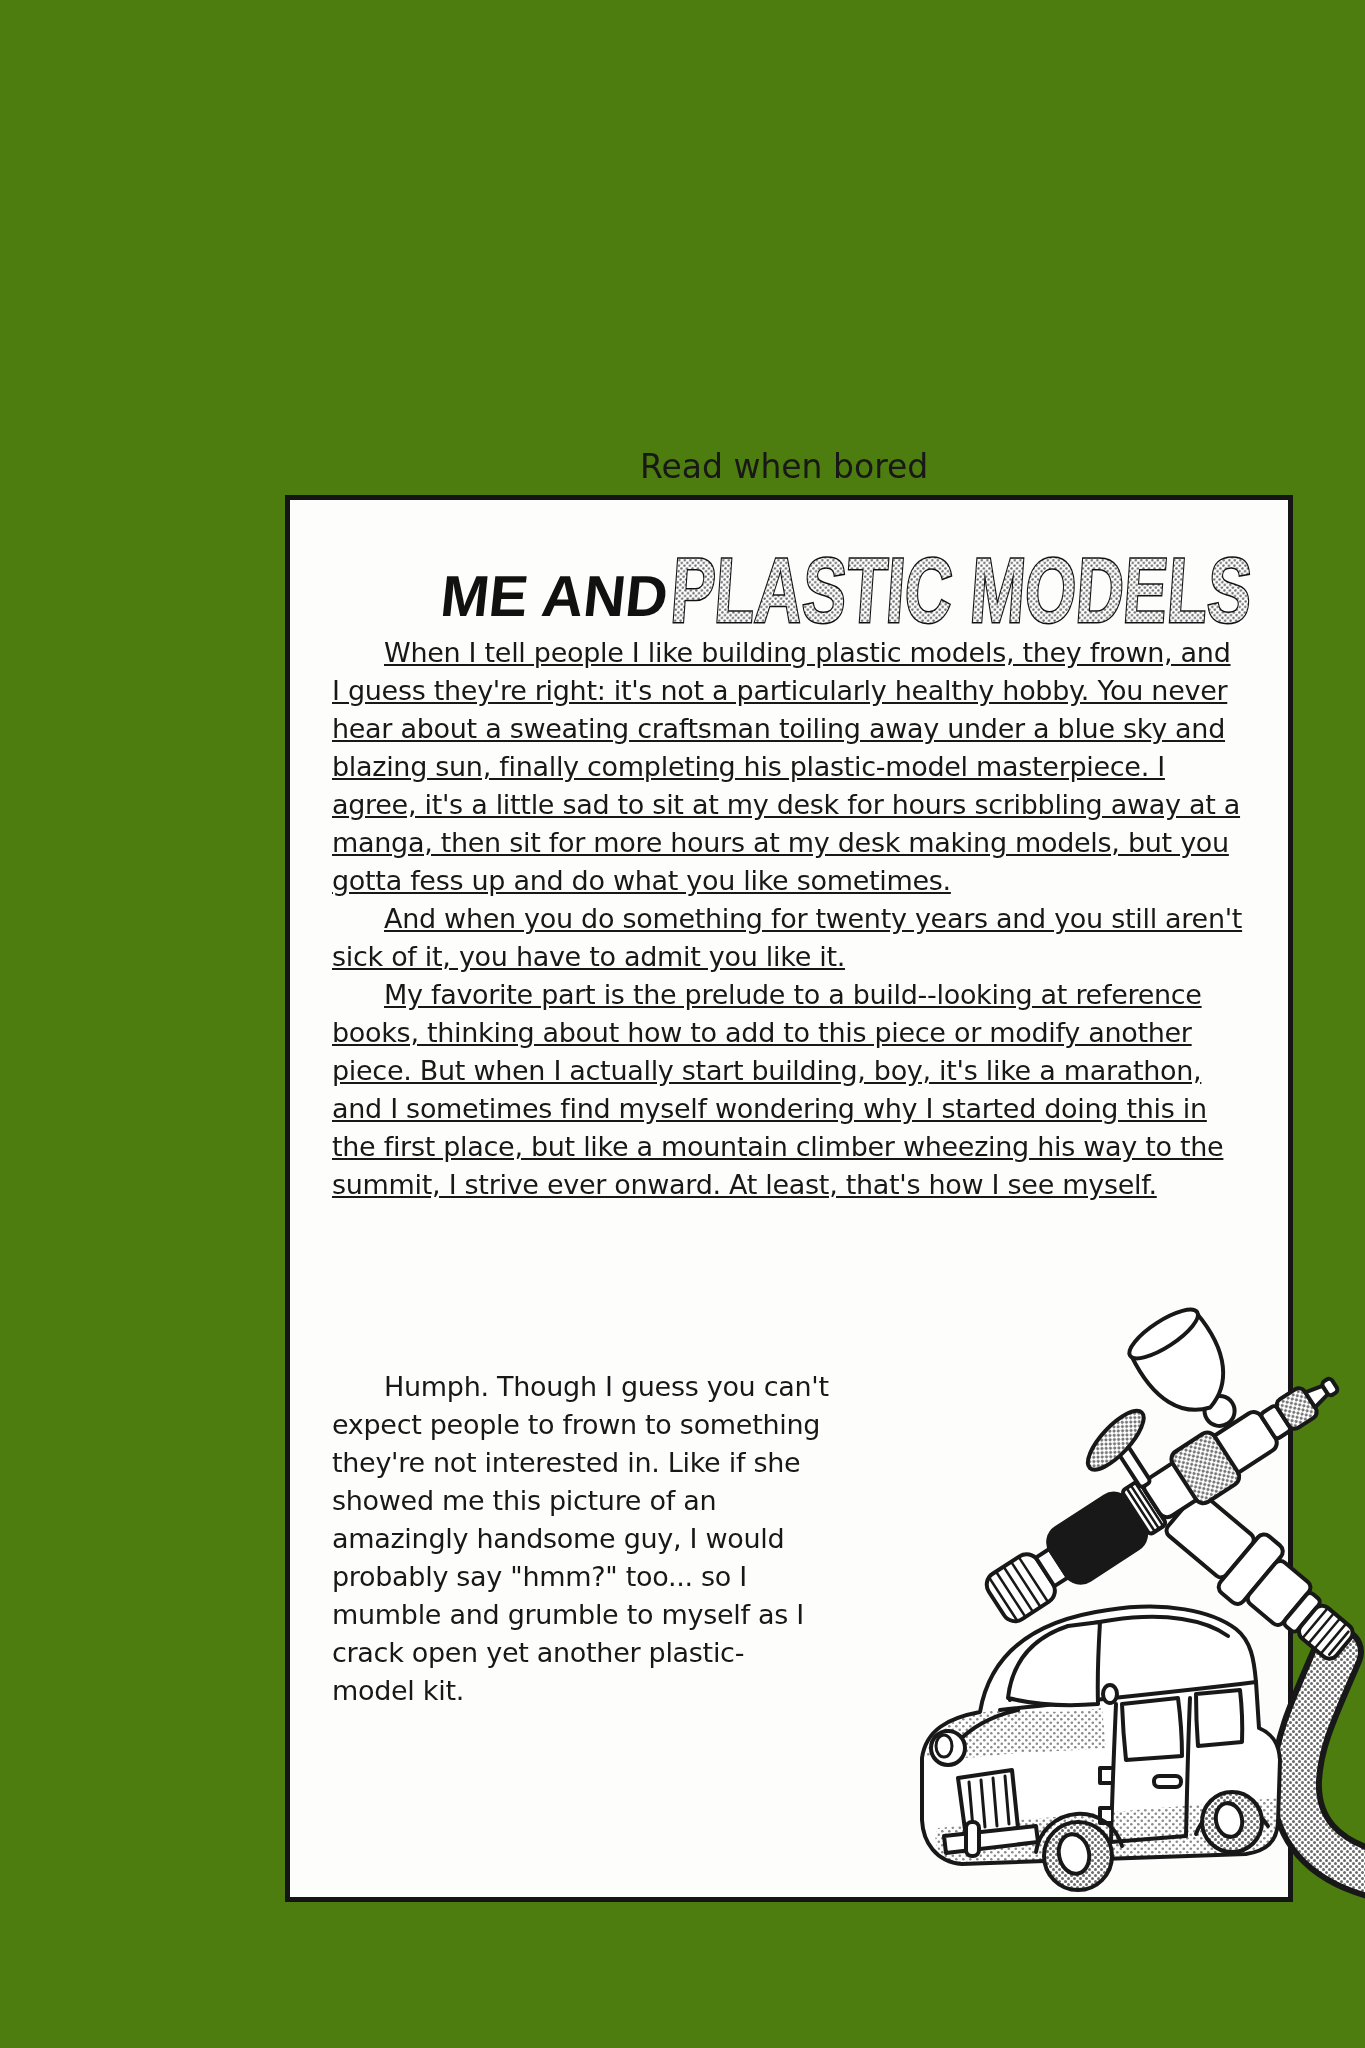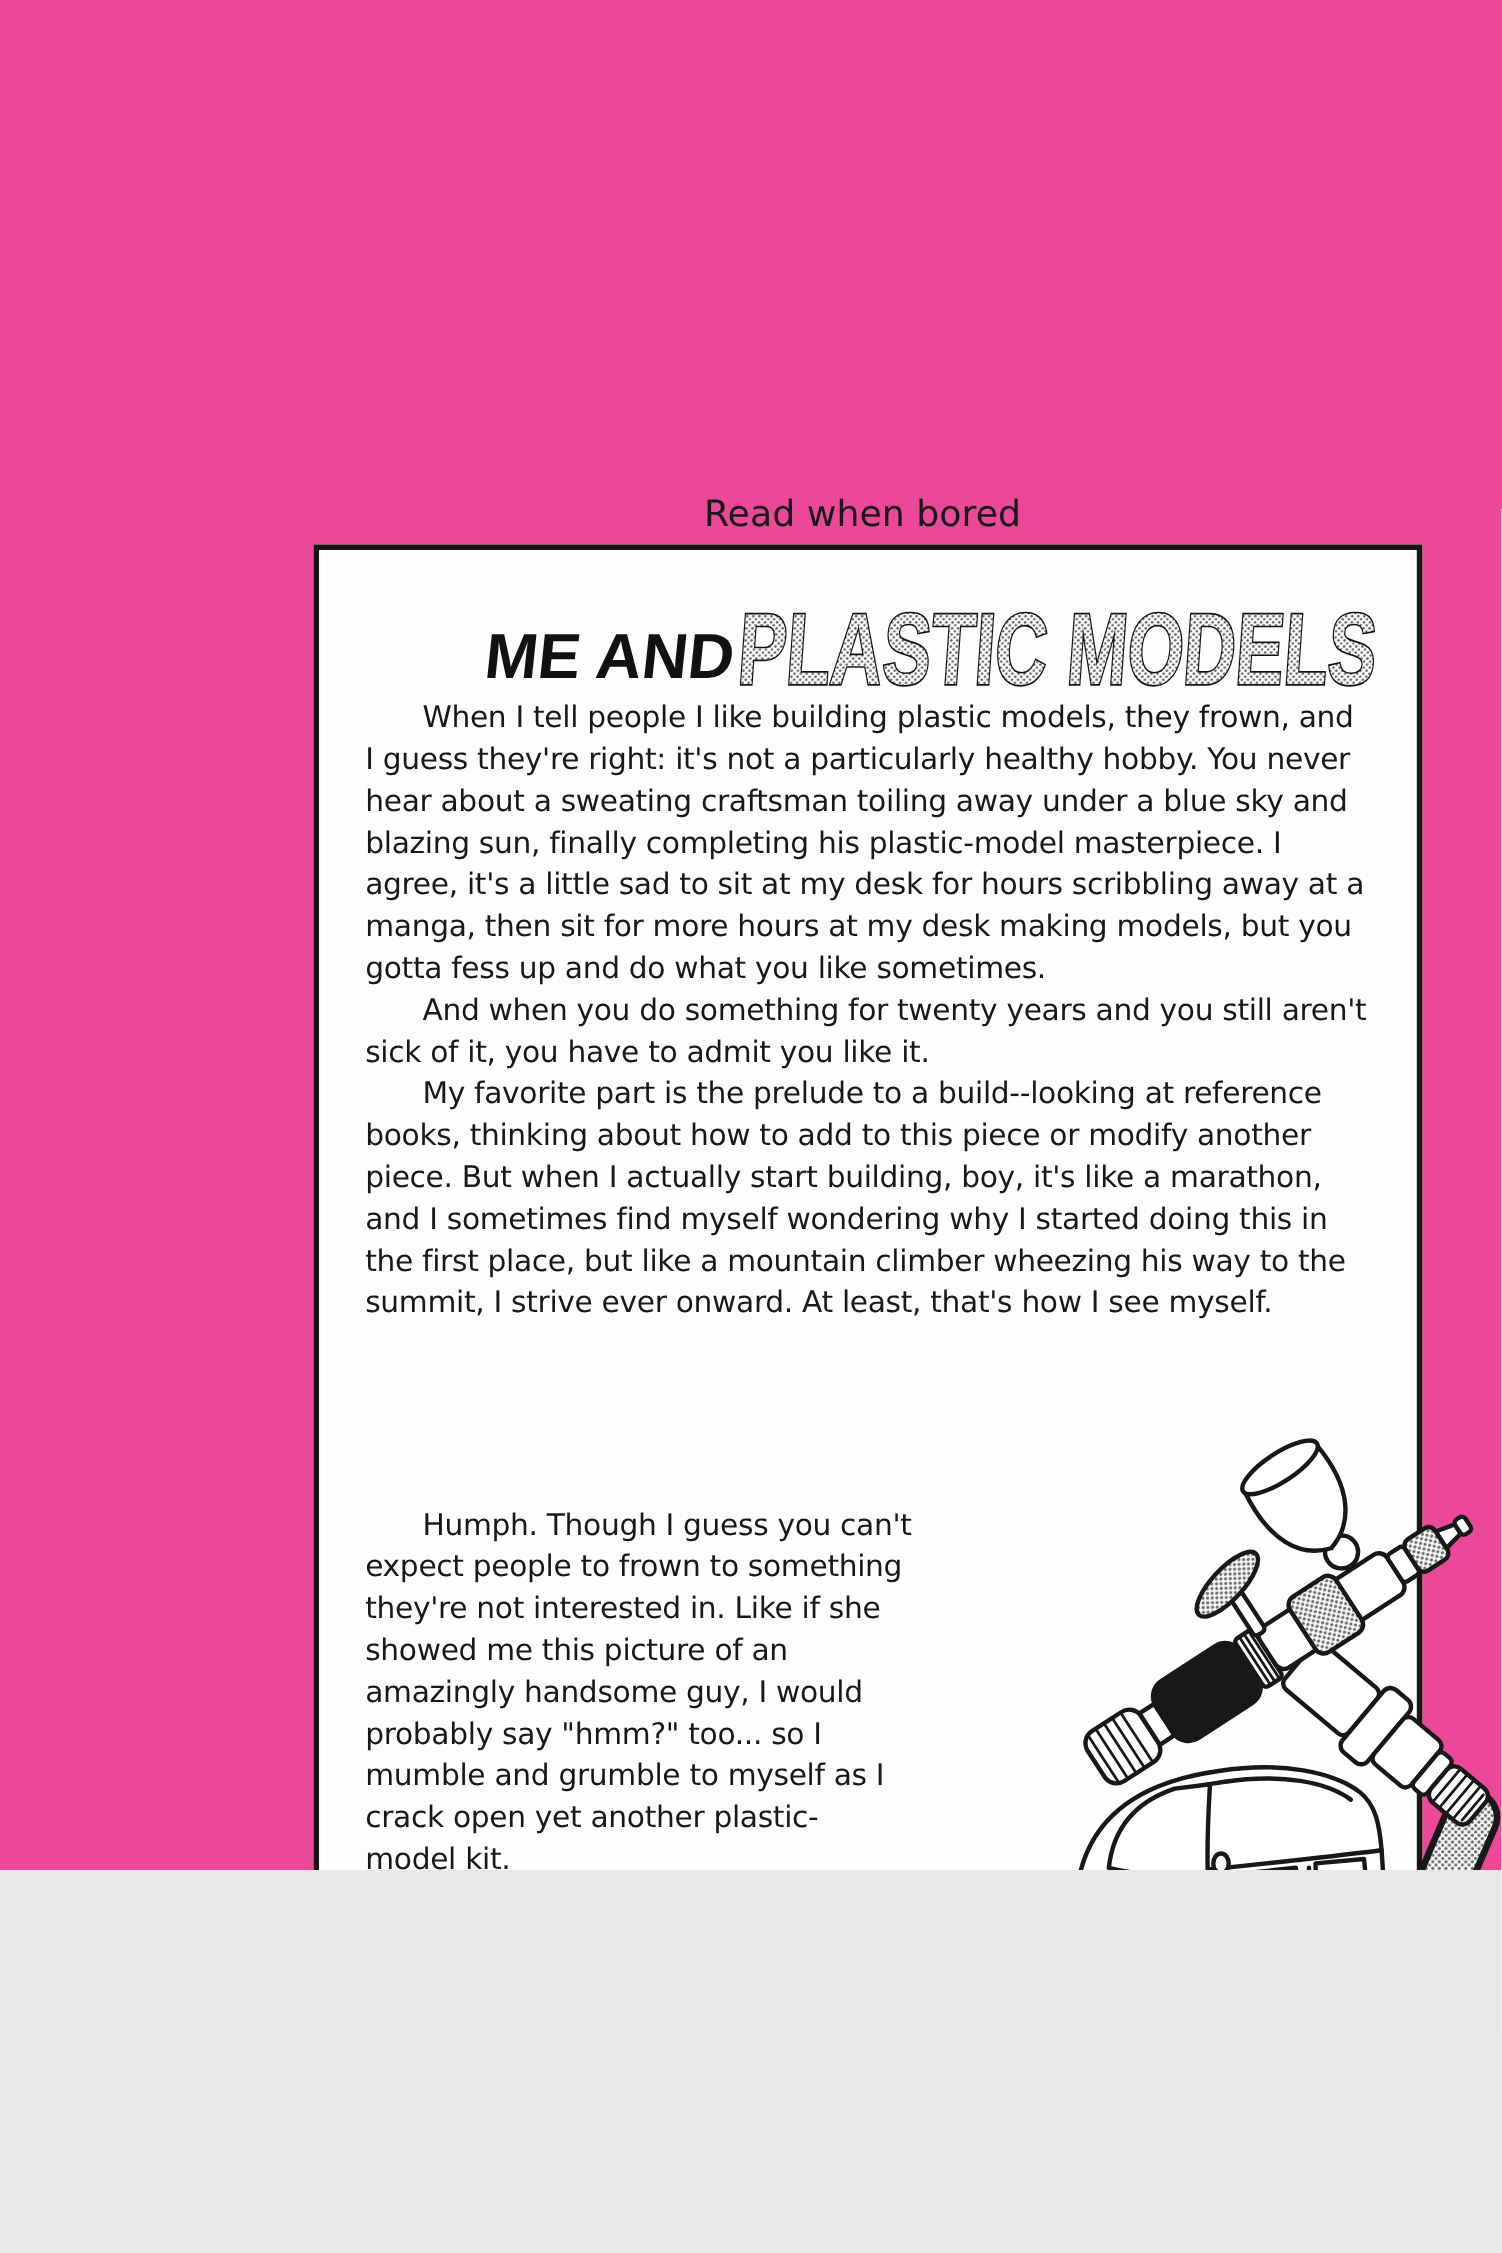--- a/index.html
+++ b/index.html
@@ -1,19 +1,19 @@
 <!DOCTYPE html>
 <html><head>
 <meta charset="utf-8">
 <style>
   html,body{margin:0;padding:0;background:#e8e8e8;}
   .page{
     position:relative;
-    width:1365px;height:1700px;
-    background:#ec4899;
+    width:1365px;height:2048px;
+    background:#4d7c0f;
     overflow:hidden;
     font-family:"DejaVu Sans","Liberation Sans",sans-serif;
     color:#181818;
   }
   .note{
     position:absolute;
     left:640px;top:447px;
     font-size:33px;
     letter-spacing:0px;
     color:#181818;
@@ -41,21 +41,21 @@
     stroke:#111;stroke-width:3px;
     paint-order:stroke fill;
   }
   .body{
     font-size:27px;
     line-height:38px;
     letter-spacing:-0.3px;
     text-align:left;
   }
   .para{margin:0;text-indent:52px;}
-  .paras-top{min-height:734px;}
+  .paras-top{min-height:734px;text-decoration:underline;}
   .wrap-zone{position:relative;}
   .illo-spacer{
     float:right;
     width:430px;height:515px;
     shape-outside:polygon(22% 0%, 100% 0%, 100% 100%, 0% 100%, 0% 20%);
   }
   .illo{
     position:absolute;
     left:860px;top:1280px;
     width:505px;height:760px;

